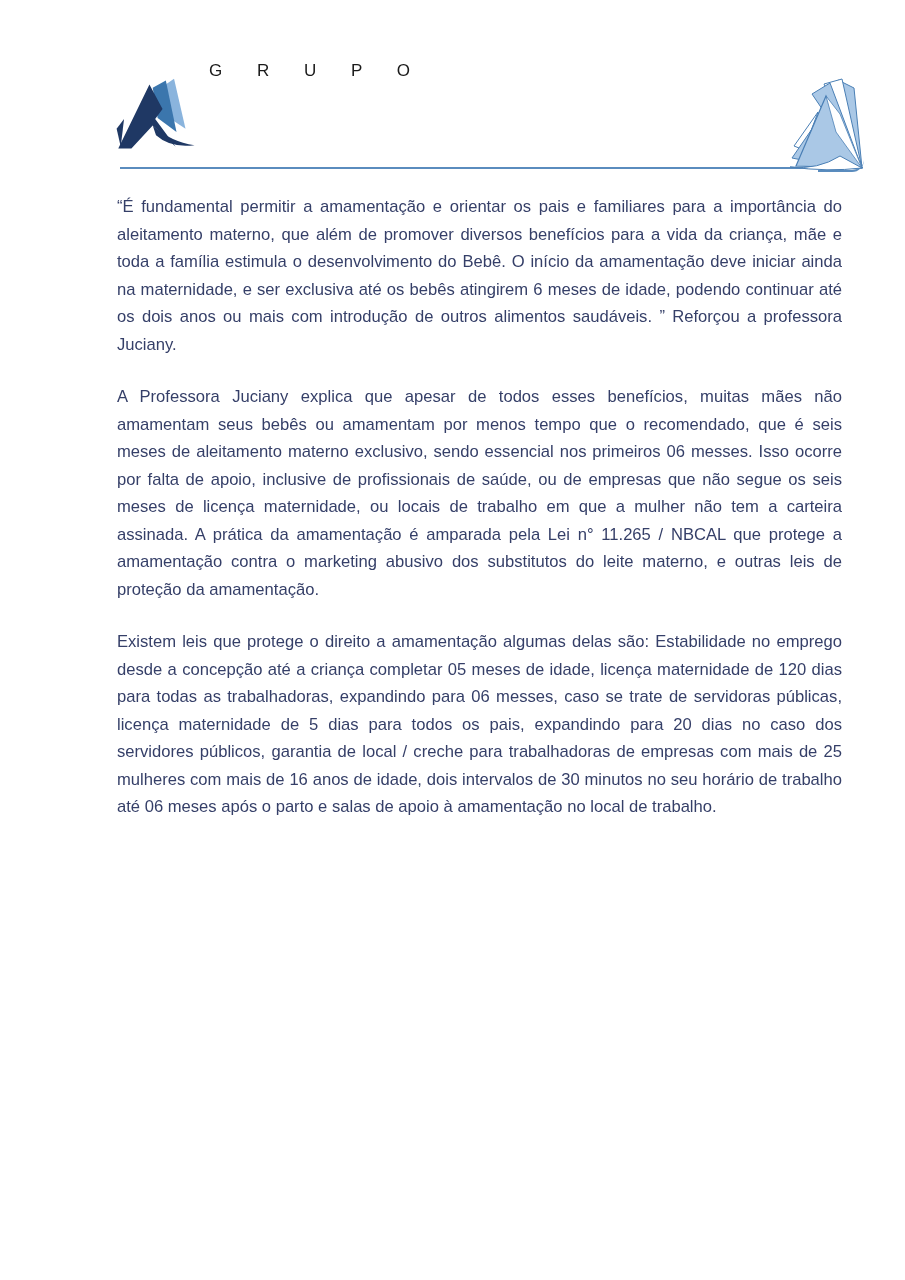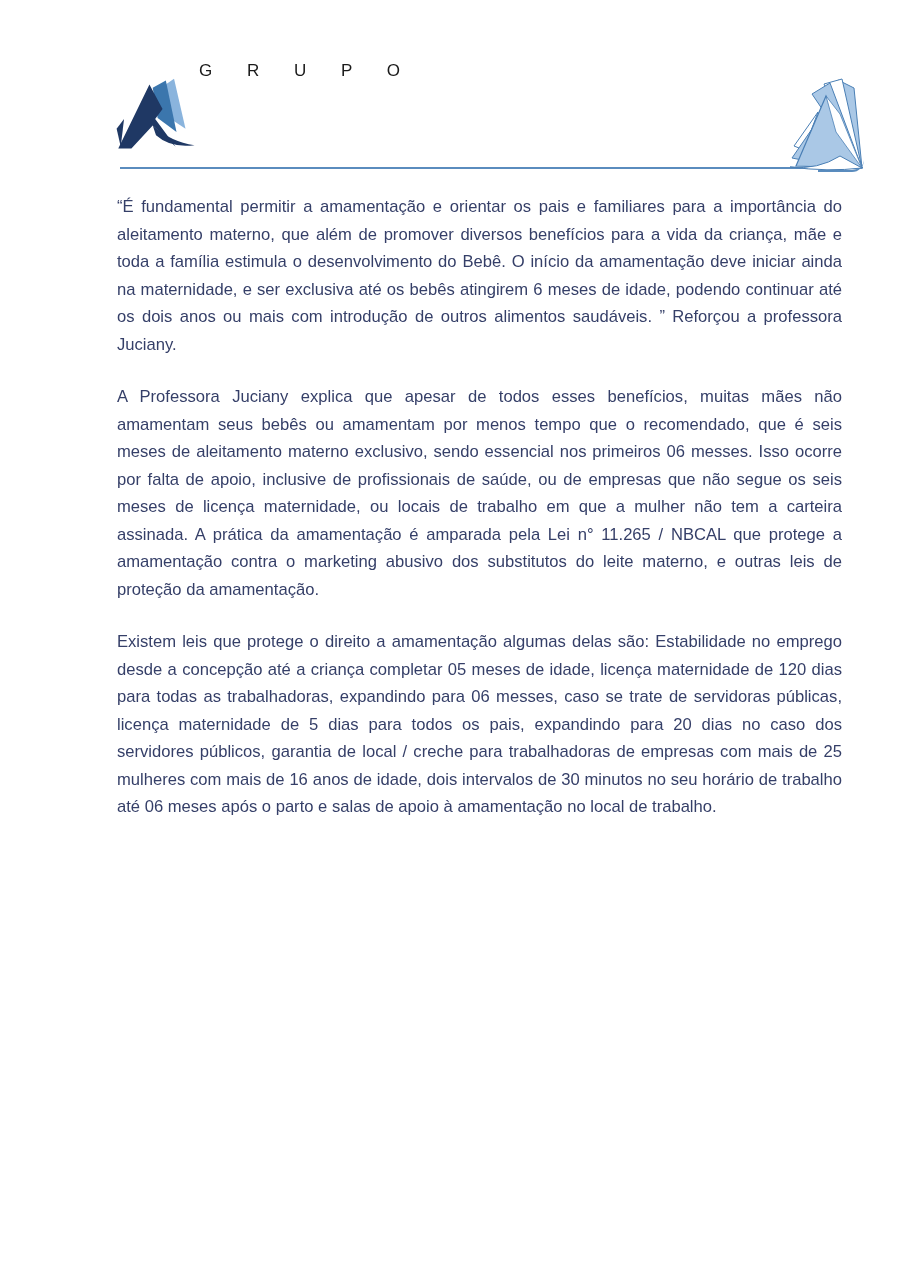--- a/index.html
+++ b/index.html
@@ -13,21 +13,21 @@
   }
   
   .logo{
     position:absolute;top:58px;left:115px;
     display:flex;align-items:flex-start;
   }
   .logo-mark{width:82px;height:80px;margin-top:16px;}
   .logo-text{display:flex;flex-direction:column;align-items:center;margin-left:2px;}
   .logo-group{
     font-size:17px;color:#1a1a1a;letter-spacing:15px;
-    font-weight:400;line-height:1;
+    font-weight:400;margin-left:10px;line-height:1;
     padding-top:4px;
   }
   .logo-name{
     font-size:47px;font-weight:700;color:#1f6fae;
     letter-spacing:2px;line-height:1.05;margin-top:3px;
   }
   .header-rule{
     position:absolute;left:120px;top:167px;width:700px;height:2px;
     background:#5a8cbe;
   }

